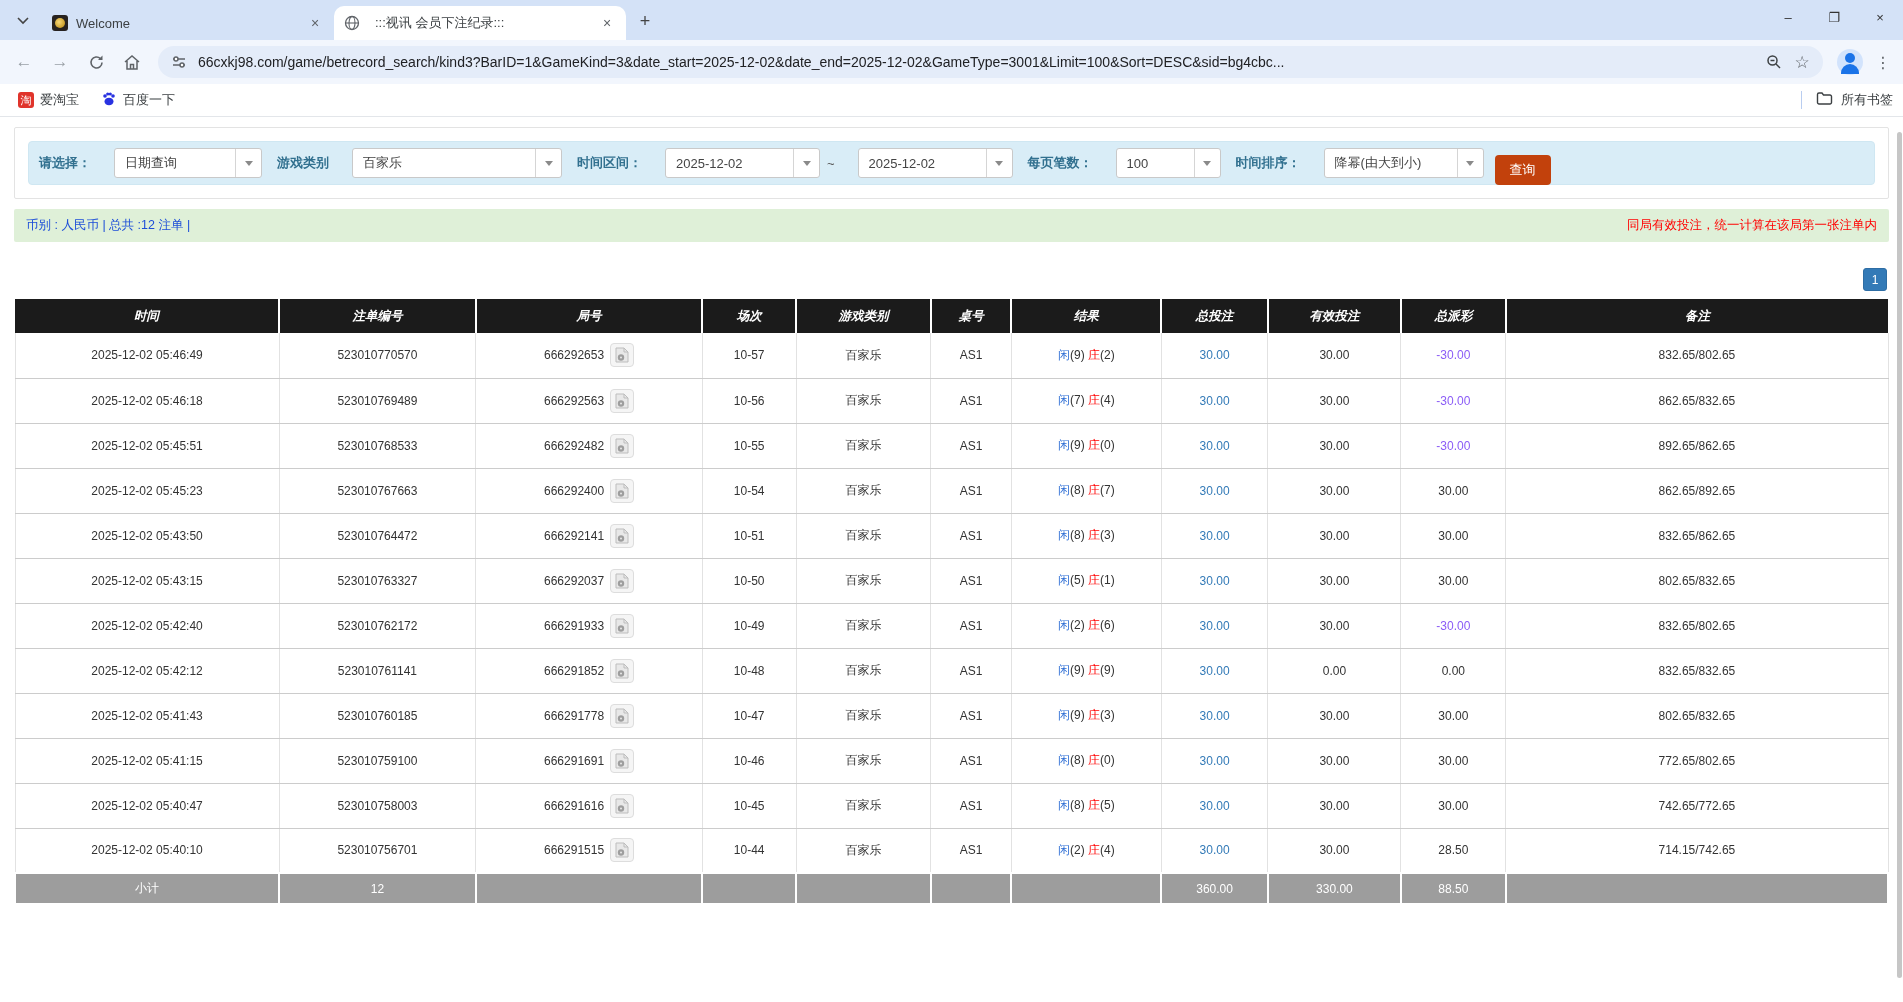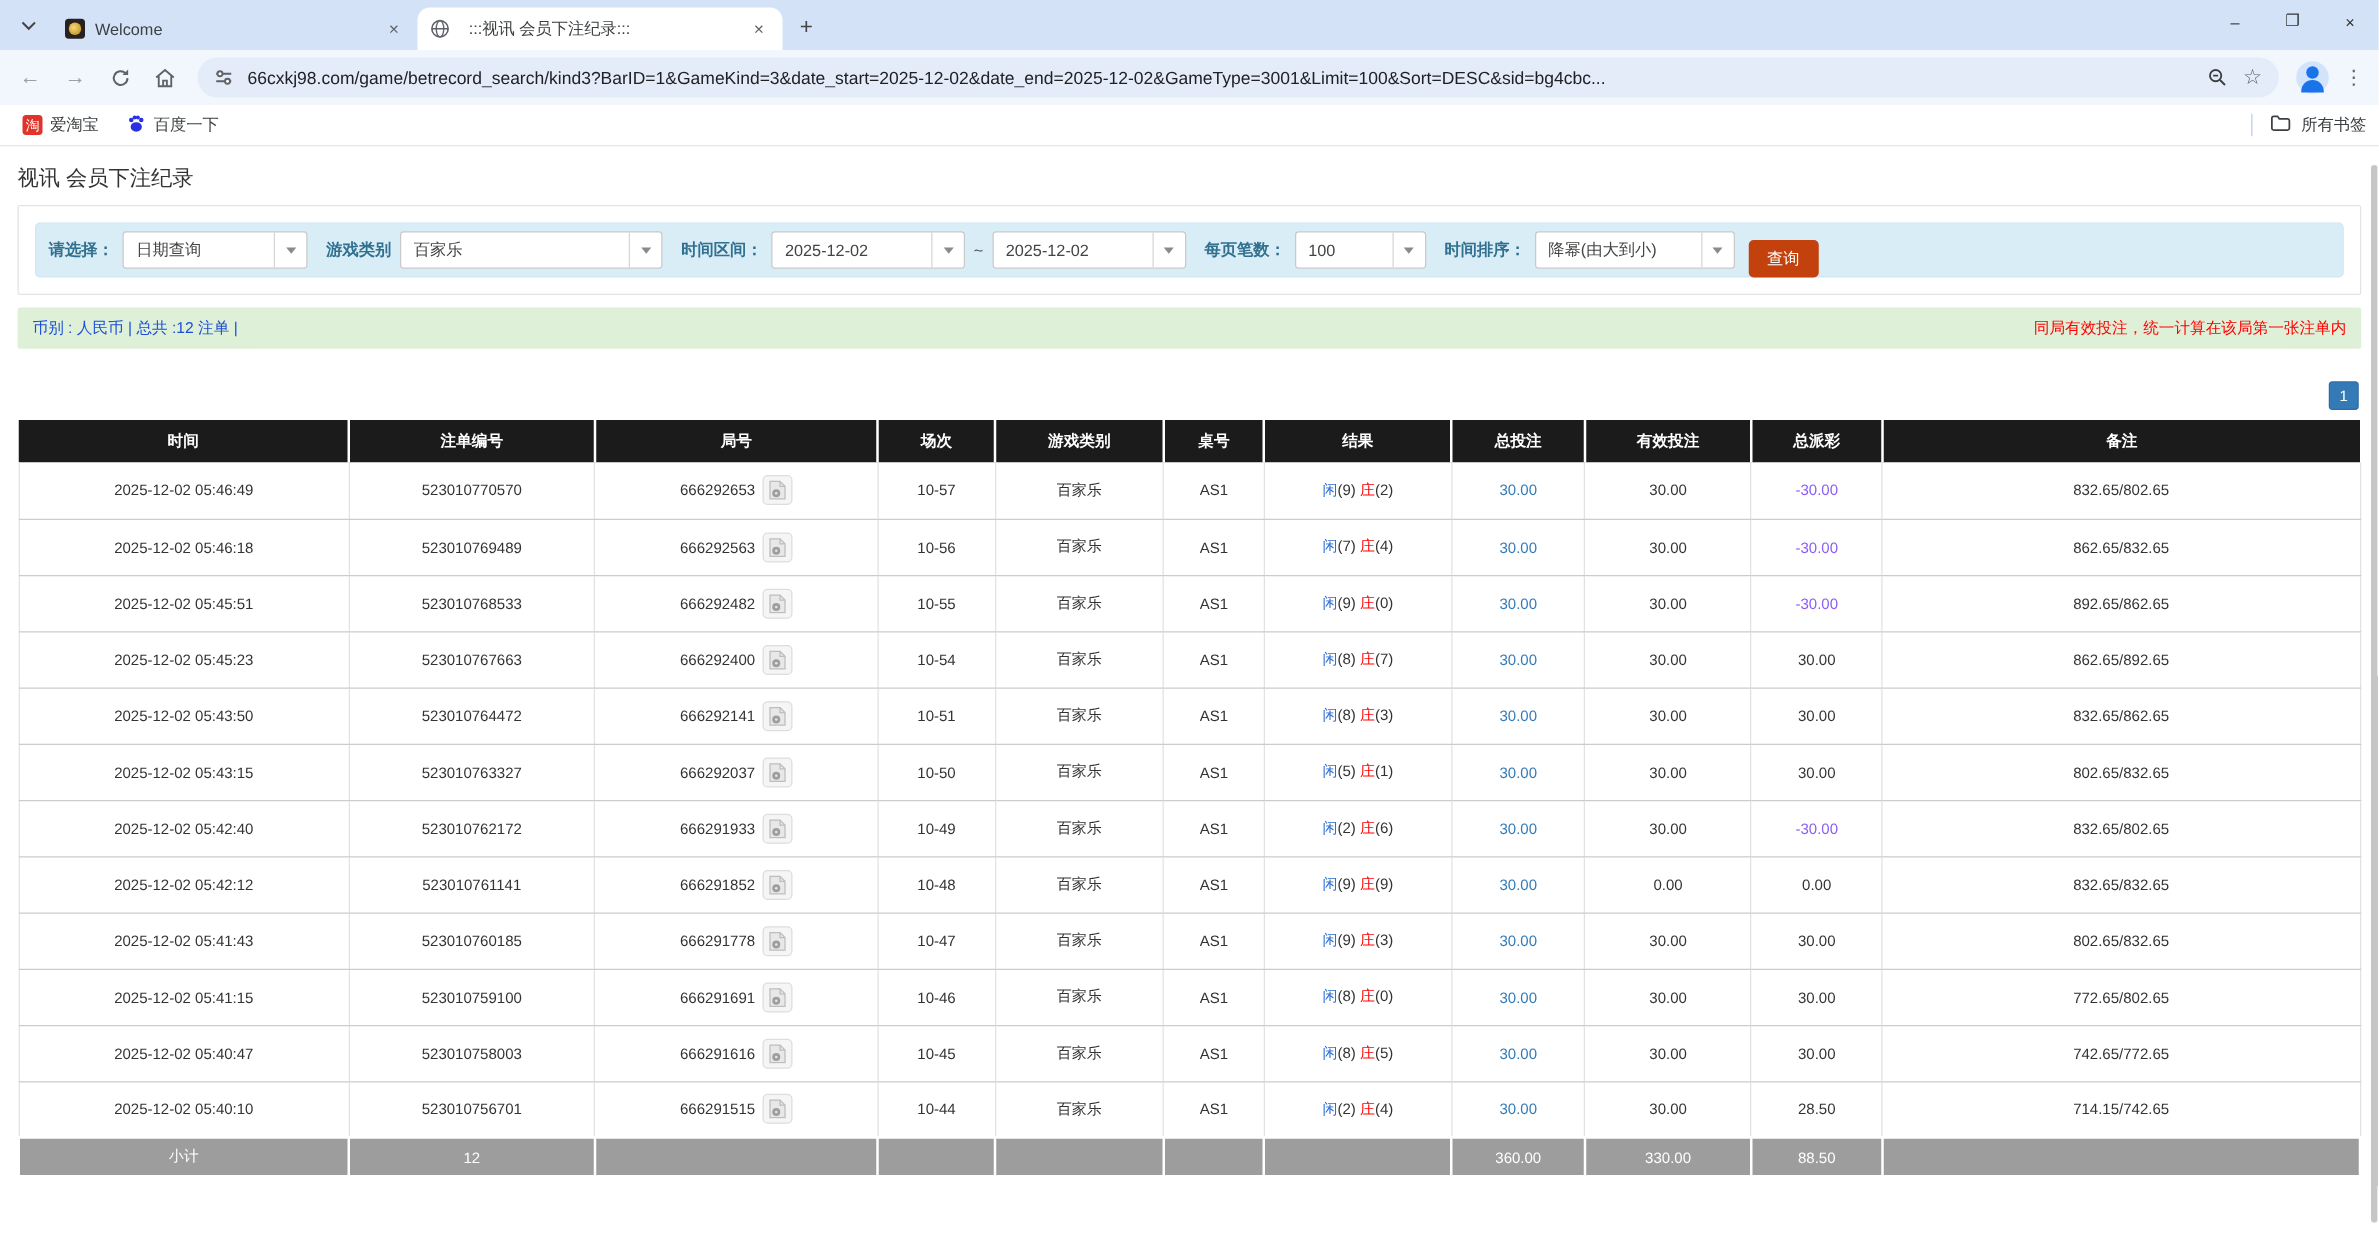--- a/index.html
+++ b/index.html
@@ -37,35 +37,35 @@
   .bm-right { margin-left:auto; display:flex; align-items:center; gap:8px; }
   .bm-sep { width:1px; height:18px; background:#b9cdf0; margin-right:6px; }
 
   
   .page { padding:10px 14px 0 14px; position:relative; }
   .page-title { font-size:17px; color:#333; margin:4px 0 10px 0; font-weight:400; }
 
   .filter-outer { border:1px solid #e3e3e3; background:#fff; padding:13px; border-radius:2px; }
   .filter-bar { background:#d9edf7; border:1px solid #cfe7f2; border-radius:4px; height:44px; display:flex; align-items:center; padding:0 10px; gap:7px; }
   .f-label { font-size:13px; font-weight:bold; color:#31708f; white-space:nowrap; }
-  .combo { display:inline-flex; height:30px; background:#fff; border:1px solid #c9c9c9; border-radius:3px; align-items:stretch; }
+  .combo { display:inline-flex; height:30px; background:#fff; border:1px solid #c9c9c9; border-radius:3px; align-items:stretch;margin-left:16px; }
   .combo .c-text { display:flex; align-items:center; padding:0 10px; font-size:13px; color:#444; }
   .combo .c-arrow { width:26px; border-left:1px solid #d5d5d5; display:flex; align-items:center; justify-content:center; }
   .caret { width:0; height:0; border-left:4px solid transparent; border-right:4px solid transparent; border-top:5px solid #8a8a8a; }
   .btn-search { background:#c2410c; color:#fff; border:none; border-radius:4px; height:30px; padding:0 15px; font-size:13px; margin-left:4px;margin-top:14px; }
 
   .summary-bar { margin-top:10px; background:#dff0d8; height:33px; display:flex; align-items:center; justify-content:space-between; padding:0 12px; border-radius:2px; }
   .sum-left { font-size:12.5px; color:#1d4ed8; }
   .sum-right { font-size:12.5px; color:#ff0000; }
 
   .pager-row { display:flex; justify-content:flex-end; margin:26px 2px 8px 0; }
   .page-btn { min-width:24px; height:23px; background:#337ab7; color:#fff; font-size:12px; border:1px solid #2e6da4; border-radius:3px; display:flex; align-items:center; justify-content:center; }
 
   table.bet { width:100%; border-collapse:collapse; table-layout:fixed; }
-  table.bet th { background:#1b1b1b; color:#fff; font-size:12.5px; font-weight:bold; height:34px; border-right:2px solid #fff; }
+  table.bet th { background:#1b1b1b; color:#fff; font-size:12.5px; font-weight:bold; height:34px; border-right:2px solid #fff;font-style:italic; }
   table.bet th:last-child { border-right:none; }
   table.bet td { height:45px; text-align:center; font-size:12px; color:#333; border-bottom:1px solid #ccc; border-right:1px solid #e2e2e2; background:#fff; }
   table.bet td:first-child { border-left:1px solid #e2e2e2; }
   table.bet tr.foot td { background:#9d9d9d; color:#fff; height:31px; border:2px solid #fff; font-size:12px; }
   .res-player { color:#2b6cd4; } .res-banker { color:#ff0000; }
   .res-score { color:#333; }
   .val-blue { color:#337ab7; } .val-red { color:#8b5cf6; }
   .round-wrap { display:inline-flex; align-items:center; gap:6px; }
   .film-btn { width:24px; height:24px; background:#f5f5f5; border:1px solid #ddd; border-radius:4px; display:inline-flex; align-items:center; justify-content:center; }
 
@@ -166,21 +166,20 @@
     <span>
       <svg width="17" height="15" viewBox="0 0 17 15">
           <path d="M1.5 3.5 a1.5 1.5 0 0 1 1.5-1.5 H6 l1.5 2 H14 a1.5 1.5 0 0 1 1.5 1.5 V11.5 a1.5 1.5 0 0 1-1.5 1.5 H3 a1.5 1.5 0 0 1-1.5-1.5 Z" fill="none" stroke="#3c4043" stroke-width="1.4"></path>
         </svg>
     </span>
     <span>所有书签</span>
   </div>
 </div>
 
 <div class="page">
-  <h1 class="page-title">视讯 会员下注纪录</h1>
 
   <div class="filter-outer">
     <div class="filter-bar">
       <span class="f-label">请选择：</span>
       <span class="combo" style="width:148px;">
         <span class="c-text" style="flex:1;">日期查询</span>
         <span class="c-arrow">
             <span class="caret"></span>
           </span>
       </span>

